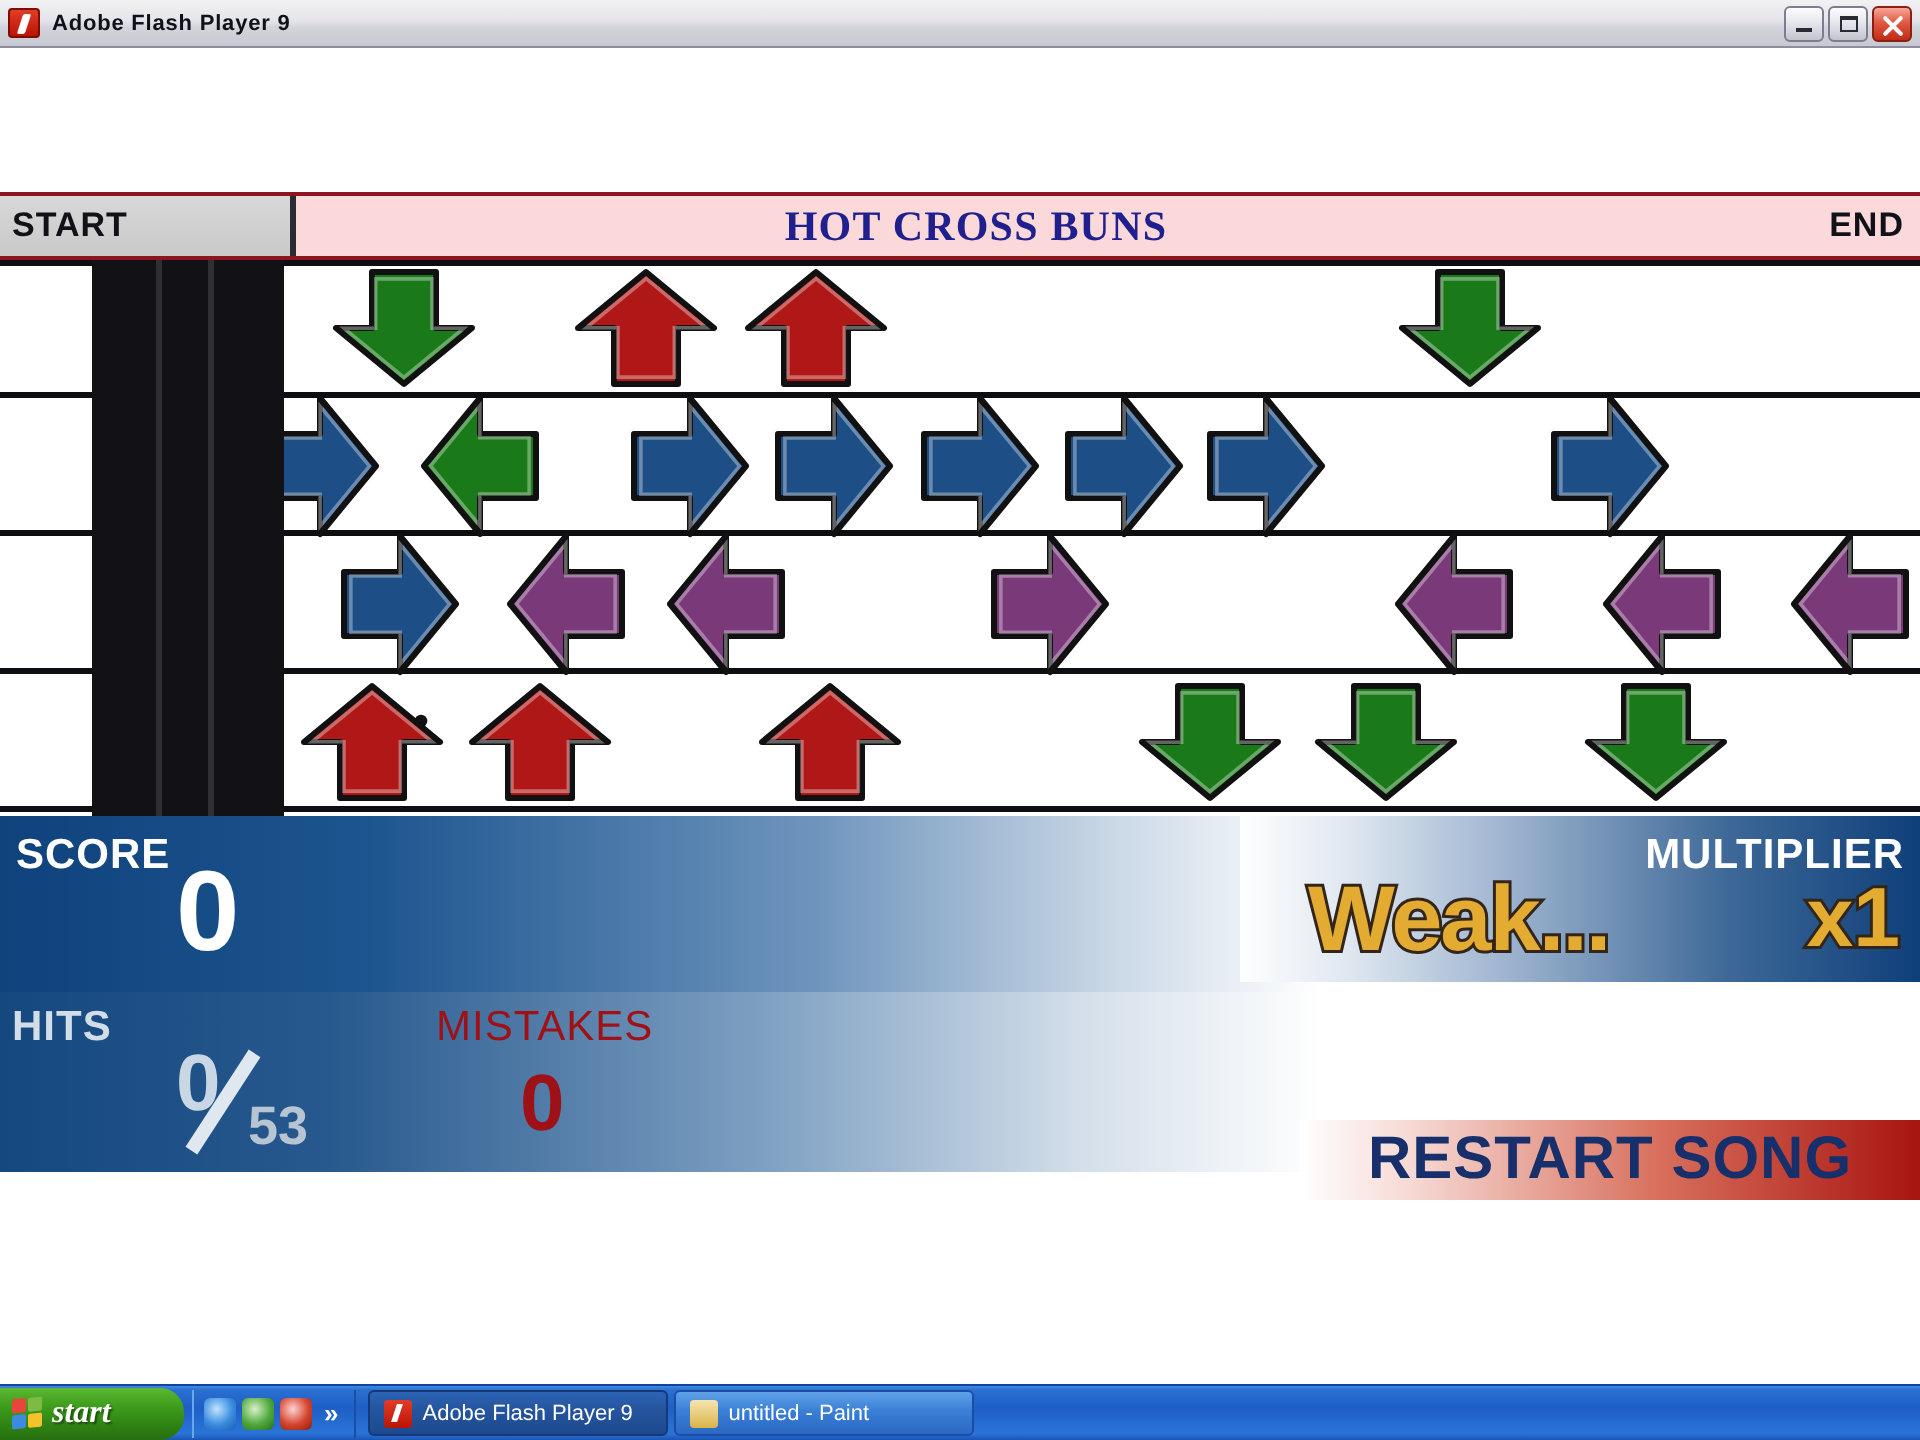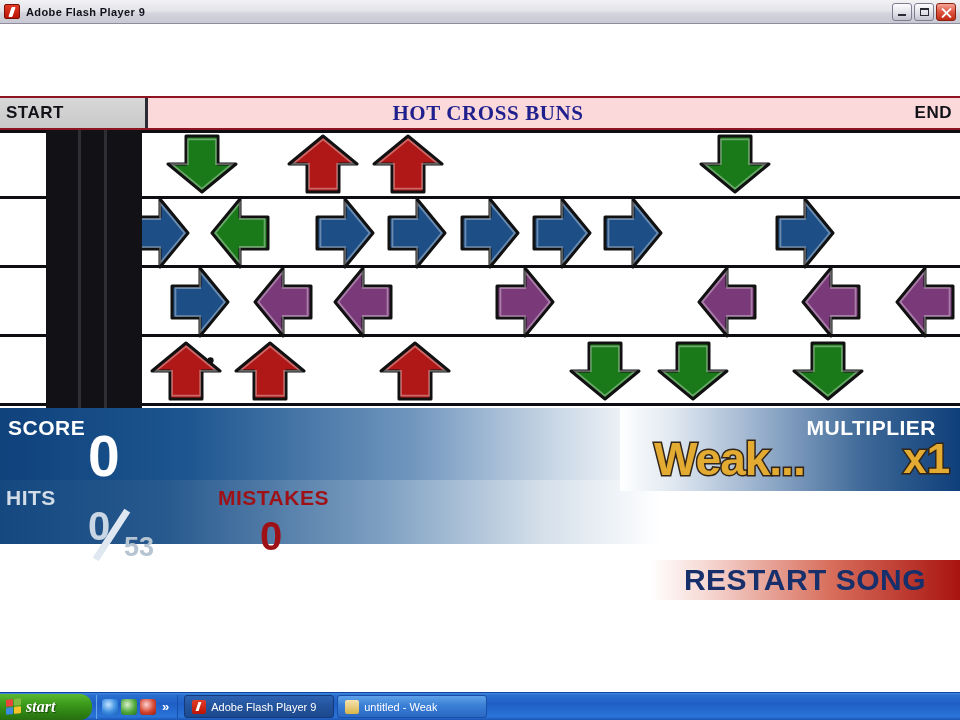--- a/index.html
+++ b/index.html
@@ -127,21 +127,21 @@
   .score-label {
     position: absolute; left: 8px; top: 8px;
     font-size: 21px; font-weight: bold; color: #ffffff; letter-spacing: .5px;
   }
   .score-value {
     position: absolute; left: 88px; top: 20px;
     font-size: 57px; font-weight: bold; color: #ffffff; line-height: 1;
   }
 
   .hits-panel {
-    position: absolute; left: 0; top: 72px; width: 660px; height: 64px;
+    position: absolute; left: 0; top: 88px; width: 660px; height: 90px;
     background: linear-gradient(to right, #15487f 0%, #27598e 25%, #7ea0c2 58%, #d4dfea 82%, #ffffff 100%);
   }
   .hits-label {
     position: absolute; left: 6px; top: 6px;
     font-size: 21px; font-weight: bold; color: #d3dde8; letter-spacing: .5px;
   }
   .hits-num {
     position: absolute; left: 88px; top: 26px;
     font-size: 40px; font-weight: bold; color: #c9d6e3; line-height: 1;
   }
@@ -151,33 +151,33 @@
   .hits-slash::before {
     content: ""; position: absolute; left: 50%; top: 0; width: 7px; height: 58px;
     background: #dfe8f1; transform: rotate(33deg); transform-origin: 50% 50%;
   }
   .hits-total {
     position: absolute; left: 124px; top: 54px;
     font-size: 27px; font-weight: bold; color: #b7c5d3; line-height: 1;
   }
   .mistakes-label {
     position: absolute; left: 218px; top: 6px;
-    font-size: 21px; font-weight: bold; color: #9e1217; letter-spacing: .5px;
+    font-size: 21px; font-weight: normal; color: #9e1217; letter-spacing: .5px;
   }
   .mistakes-value {
     position: absolute; left: 260px; top: 36px;
     font-size: 40px; font-weight: bold; color: #9e1217; line-height: 1;
   }
 
   .mult-panel {
     position: absolute; right: 0; top: 0; width: 340px; height: 83px;
     background: linear-gradient(to right, #ffffff 0%, #dfe7f0 16%, #96aecb 42%, #3d6897 72%, #0f3f7a 100%);
   }
   .mult-label {
-    position: absolute; right: 24px; top: 8px;
+    position: absolute; right: 8px; top: 8px;
     font-size: 21px; font-weight: bold; color: #ffffff; letter-spacing: .5px;
   }
   .mult-rank {
     position: absolute; left: 34px; top: 28px;
     font-size: 46px; font-weight: bold; color: #e3ab32; line-height: 1;
     -webkit-text-stroke: 3px #32261a; paint-order: stroke fill;
     letter-spacing: -1px;
   }
   .mult-x {
     position: absolute; right: 10px; top: 30px;
@@ -570,17 +570,17 @@
       <span class="ql-ic ql-m"></span>
       <span class="ql-chev">»</span>
     </div>
     <div class="tasks">
       <div class="task active">
         <span class="task-ic ti-flash"></span>
         <span class="task-label">Adobe Flash Player 9</span>
       </div>
       <div class="task">
         <span class="task-ic ti-paint"></span>
-        <span class="task-label">untitled - Weak</span>
+        <span class="task-label">untitled - Paint</span>
       </div>
     </div>
   </div>
 </div>
 
 </body></html>

